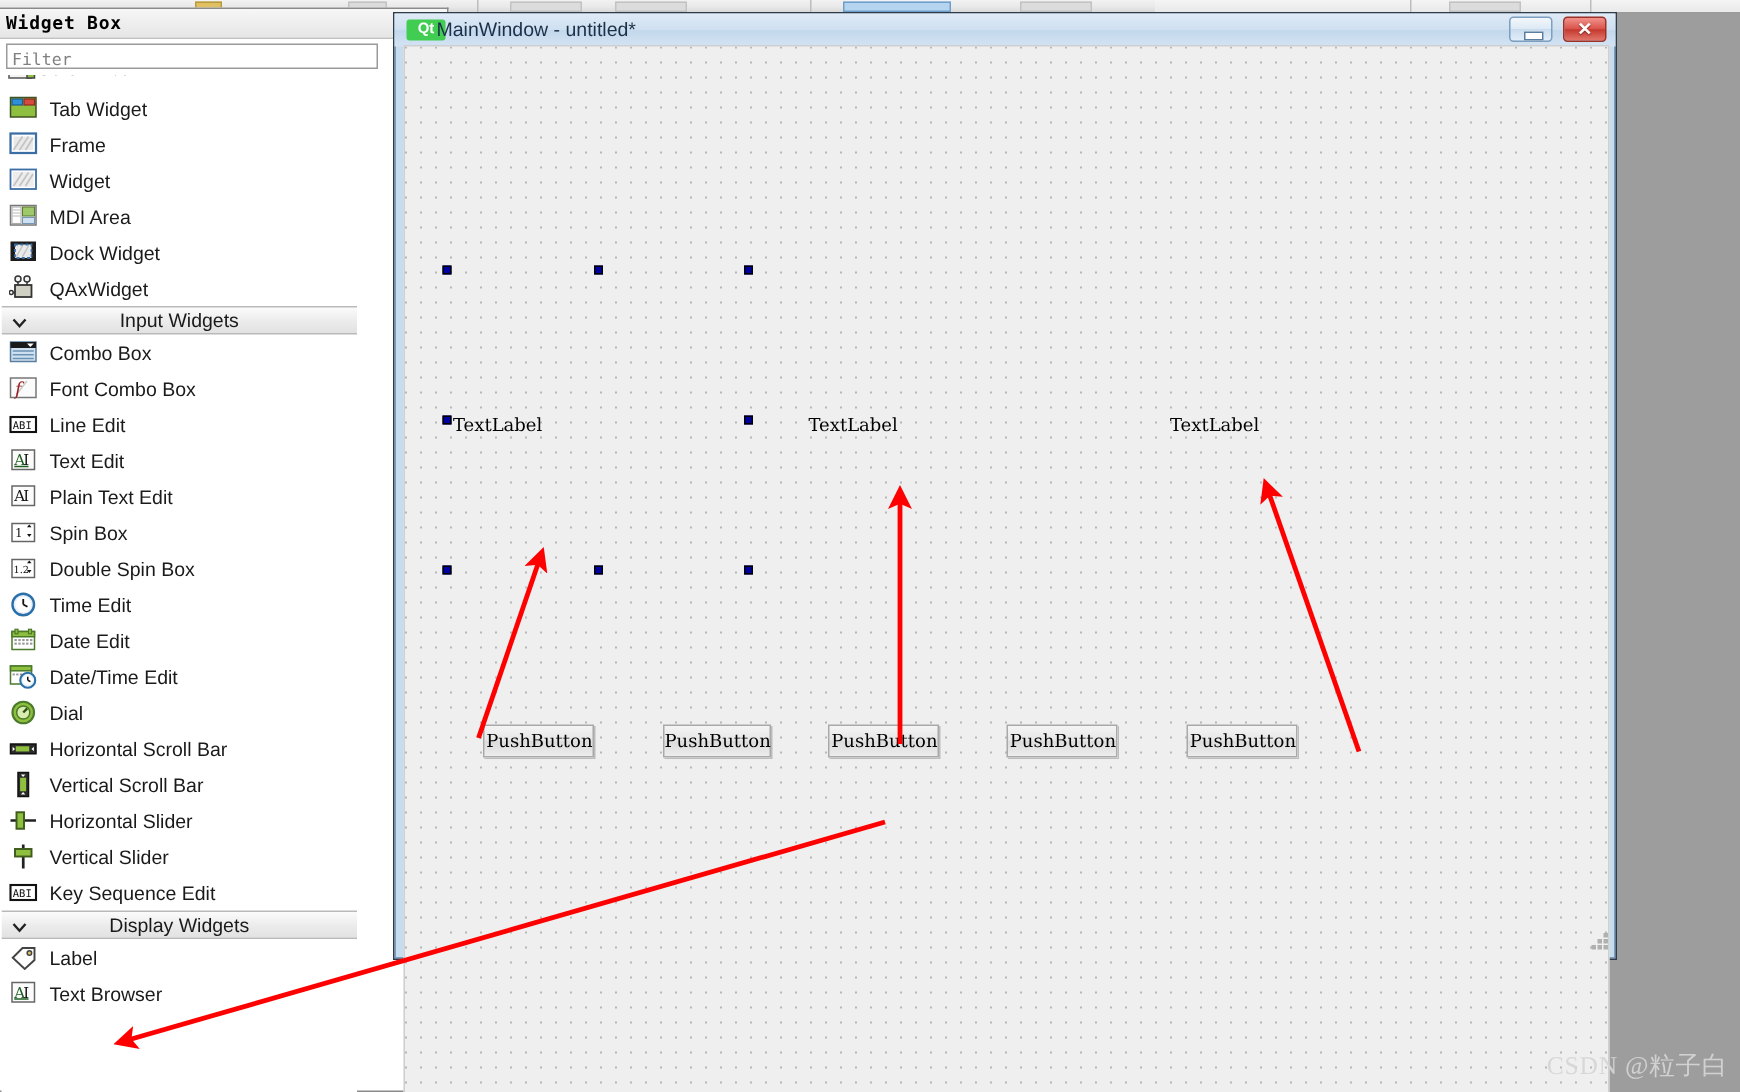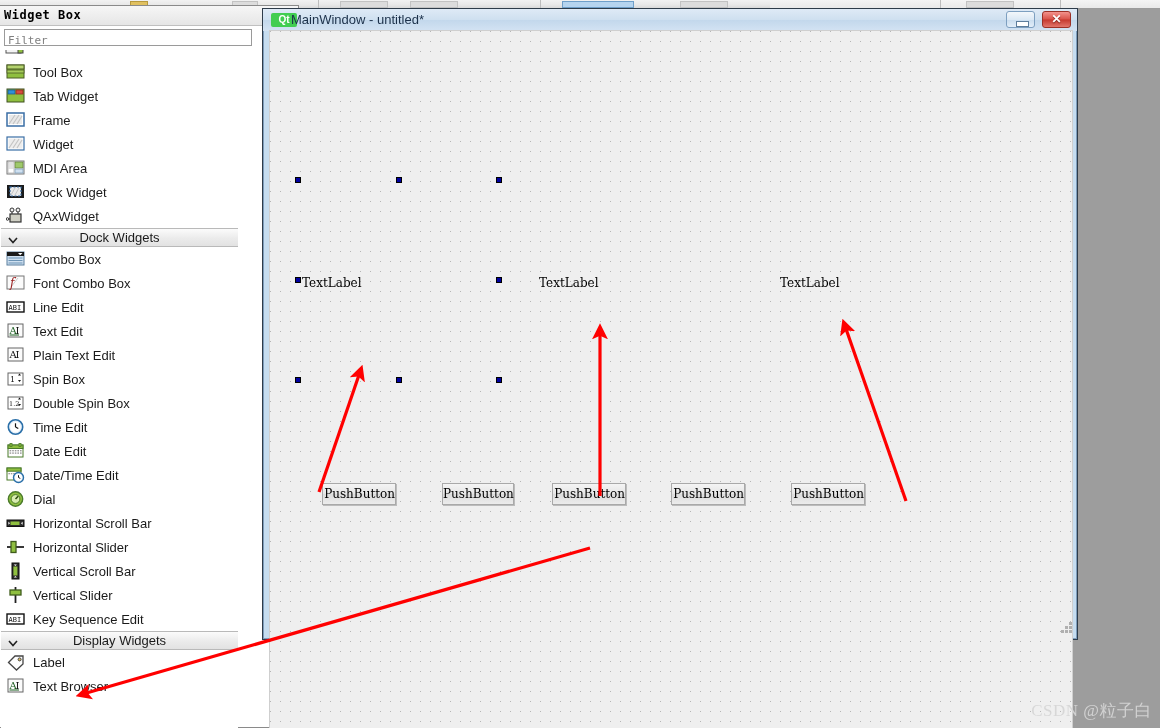--- a/index.html
+++ b/index.html
@@ -328,30 +328,20 @@
       <div class="wb-partial">
         <span class="ico">
           <svg width="20" height="18" viewBox="0 0 20 18">
             <rect x="1" y="1" width="15" height="14" fill="#f4f4f4" stroke="#555" stroke-width="1"></rect>
             <rect x="13" y="9" width="5" height="6" fill="#8fbf3f" stroke="#444" stroke-width="1"></rect>
           </svg>
         </span>
         <span class="lbl" style="font-size:13px;color:#1a1a1a;transform:translateY(-7px);">Scroll Area</span>
       </div>
 
-      <div class="wb-row">
-        <span class="ico">
-          <svg width="20" height="18" viewBox="0 0 20 18">
-            <rect x="1" y="2" width="17" height="13" fill="#8fbf3f" stroke="#4a5c25" stroke-width="1"></rect>
-            <rect x="1" y="2" width="17" height="4" fill="#b4d36e" stroke="#4a5c25" stroke-width="1"></rect>
-            <rect x="1" y="7" width="17" height="3" fill="#a7cc5b" stroke="#4a5c25" stroke-width="0.8"></rect>
-          </svg>
-        </span>
-        <span class="lbl">Tool Box</span>
-      </div>
 
       <div class="wb-row">
         <span class="ico">
           <svg width="20" height="18" viewBox="0 0 20 18">
             <rect x="1" y="2" width="17" height="13" fill="#8fbf3f" stroke="#3f5120" stroke-width="1"></rect>
             <rect x="2" y="3" width="7" height="4" fill="#2f8fd8" stroke="#1d5c8f" stroke-width="0.8"></rect>
             <rect x="10" y="3" width="7" height="4" fill="#d64b3f" stroke="#8f2a20" stroke-width="0.8"></rect>
           </svg>
         </span>
         <span class="lbl">Tab Widget</span>
@@ -420,21 +410,21 @@
         </span>
         <span class="lbl">QAxWidget</span>
       </div>
 
       <div class="wb-section">
         <span class="chev">
           <svg width="12" height="12" viewBox="0 0 12 12">
             <path d="M2 4 L6 8.5 L10 4" fill="none" stroke="#222" stroke-width="1.6"></path>
           </svg>
         </span>
-        <span class="stitle">Dock Widgets</span>
+        <span class="stitle">Input Widgets</span>
       </div>
 
       <div class="wb-row">
         <span class="ico">
           <svg width="20" height="18" viewBox="0 0 20 18">
             <rect x="1" y="2" width="17" height="13" fill="#cfe0f0" stroke="#5a7f9e" stroke-width="1"></rect>
             <rect x="1" y="2" width="17" height="4" fill="#1a1a1a"></rect>
             <path d="M12 3 L16.5 3 L14.2 5.3 Z" fill="#fff"></path>
             <line x1="2.5" y1="8" x2="16.5" y2="8" stroke="#6b93b5" stroke-width="1"></line>
             <line x1="2.5" y1="10.5" x2="16.5" y2="10.5" stroke="#6b93b5" stroke-width="1"></line>
@@ -587,37 +577,37 @@
             <path d="M4 9.3 L2.4 7.8 L2.4 10.8 Z" fill="#fff"></path>
             <path d="M15 9.3 L16.6 7.8 L16.6 10.8 Z" fill="#fff"></path>
           </svg>
         </span>
         <span class="lbl">Horizontal Scroll Bar</span>
       </div>
 
       <div class="wb-row">
         <span class="ico">
           <svg width="20" height="18" viewBox="0 0 20 18">
-            <line x1="1" y1="9" x2="18" y2="9" stroke="#222" stroke-width="1.8"></line>
-            <rect x="5" y="3.5" width="5" height="11" fill="#8fbf3f" stroke="#3f5c1c" stroke-width="1.3"></rect>
-          </svg>
-        </span>
-        <span class="lbl">Horizontal Slider</span>
-      </div>
-
-      <div class="wb-row">
-        <span class="ico">
-          <svg width="20" height="18" viewBox="0 0 20 18">
             <rect x="6" y="1" width="7" height="16" fill="#2b2b2b" stroke="#111" stroke-width="1"></rect>
             <rect x="7.4" y="4.5" width="4" height="9" fill="#8fbf3f"></rect>
             <path d="M9.4 4 L7.9 2.4 L10.9 2.4 Z" fill="#fff"></path>
             <path d="M9.4 14 L7.9 15.6 L10.9 15.6 Z" fill="#fff"></path>
           </svg>
         </span>
         <span class="lbl">Vertical Scroll Bar</span>
+      </div>
+
+      <div class="wb-row">
+        <span class="ico">
+          <svg width="20" height="18" viewBox="0 0 20 18">
+            <line x1="1" y1="9" x2="18" y2="9" stroke="#222" stroke-width="1.8"></line>
+            <rect x="5" y="3.5" width="5" height="11" fill="#8fbf3f" stroke="#3f5c1c" stroke-width="1.3"></rect>
+          </svg>
+        </span>
+        <span class="lbl">Horizontal Slider</span>
       </div>
 
       <div class="wb-row">
         <span class="ico">
           <svg width="20" height="18" viewBox="0 0 20 18">
             <line x1="9.5" y1="1" x2="9.5" y2="17" stroke="#222" stroke-width="1.8"></line>
             <rect x="4" y="4" width="11" height="5" fill="#8fbf3f" stroke="#3f5c1c" stroke-width="1.3"></rect>
           </svg>
         </span>
         <span class="lbl">Vertical Slider</span>

